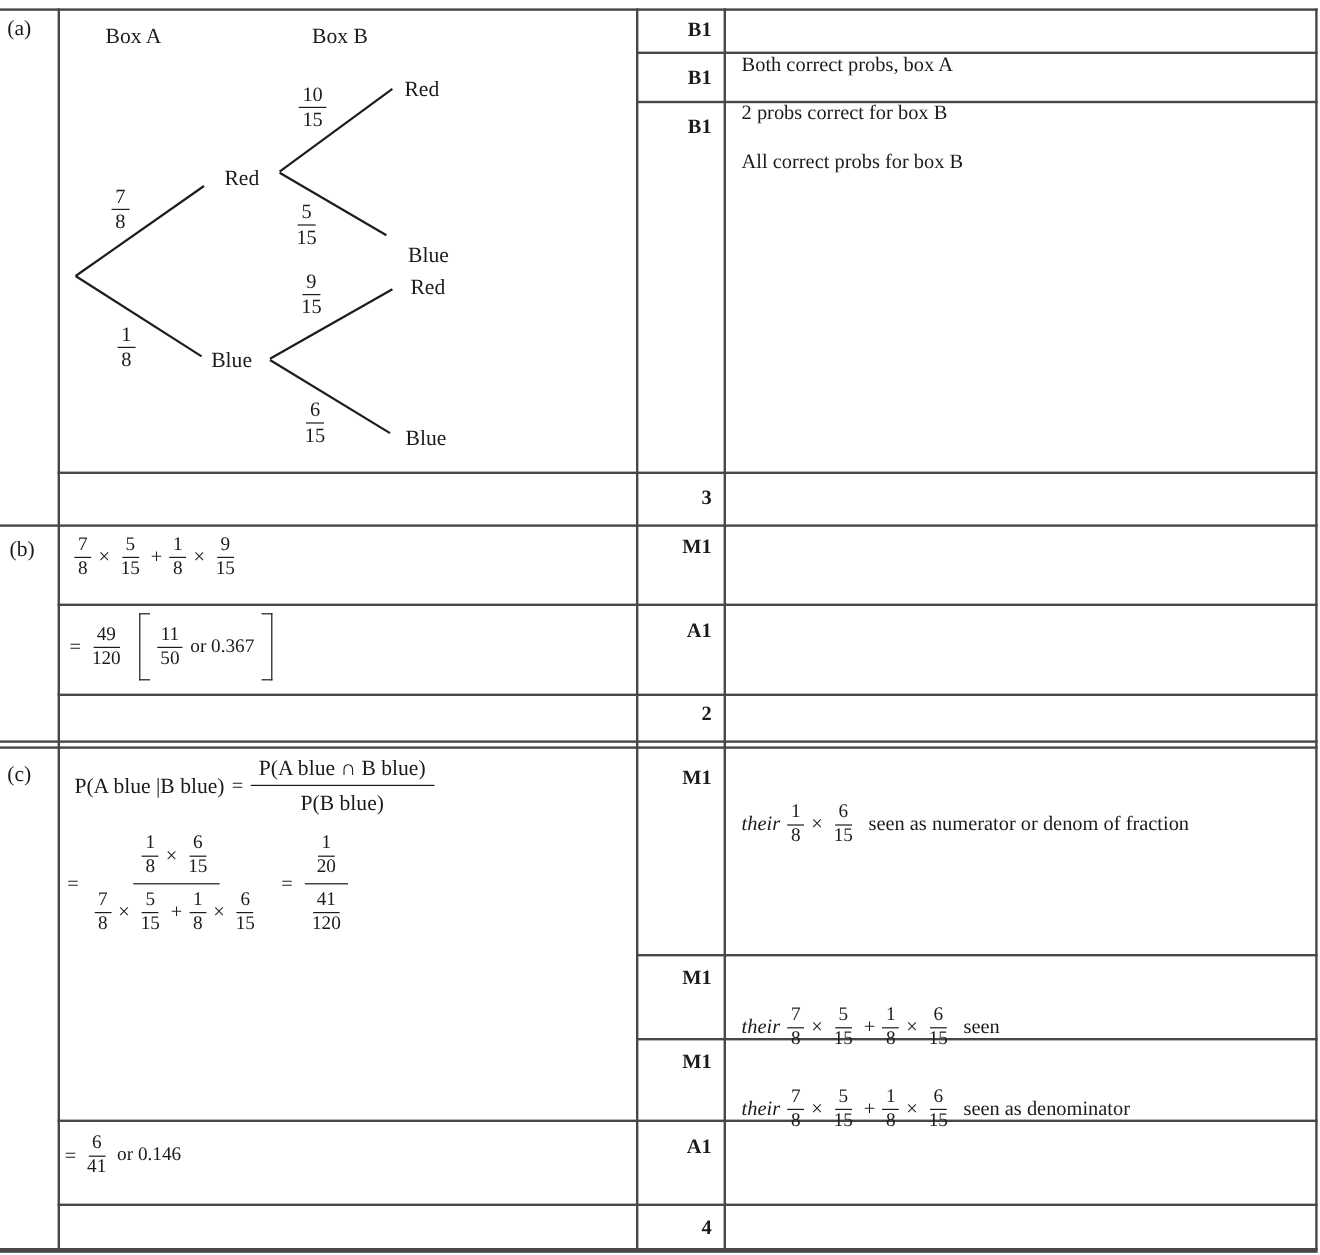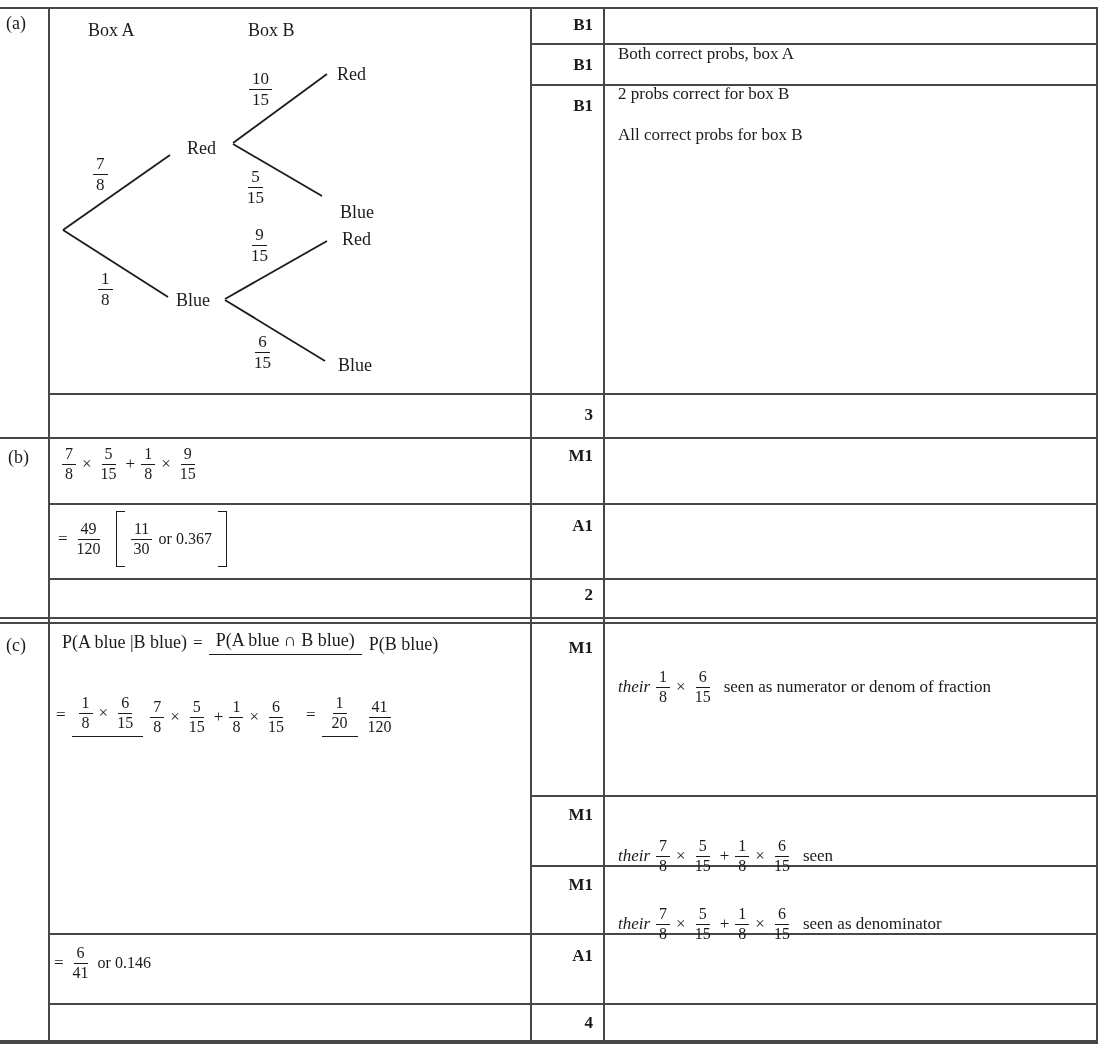--- a/index.html
+++ b/index.html
@@ -11,21 +11,21 @@
   .plabel{position:absolute;font-size:18px;}
   .tlabel{position:absolute;font-size:18px;white-space:nowrap;}
   .mark{position:absolute;left:530px;width:63px;text-align:right;font-weight:bold;font-size:17px;}
   .comment{position:absolute;left:618px;width:470px;font-size:17px;margin-top:29px;}
   .mrow{display:flex;align-items:center;gap:6px;white-space:nowrap;}
   .frac{display:inline-flex;flex-direction:column;align-items:center;
         font-size:16px;line-height:1.18;text-align:right;}
   .frac .fn{display:block;border-bottom:1.4px solid #1b1b1b;padding:0 3px;}
   .frac .fd{display:block;padding:0 3px;}
   .tfrac{position:absolute;font-size:17px;}
-  .cfrac{display:inline-flex;flex-direction:row;align-items:center;}
+  .cfrac{display:inline-flex;flex-direction:column;align-items:center;}
   .cnum{display:inline-flex;align-items:center;gap:6px;justify-content:center;
         padding:0 7px 3px;border-bottom:1.6px solid #1b1b1b;}
   .cden{display:inline-flex;align-items:center;gap:6px;justify-content:center;padding:4px 7px 0;}
   .op{font-size:17px;}
   .pt18{font-size:18px;white-space:nowrap;}
   .sqbr{width:8px;height:54px;border:1.8px solid #1b1b1b;flex:0 0 auto;}
   .sqbr.l{border-right:0;}
   .sqbr.r{border-left:0;}
   .it{font-style:italic;}
   .bd{font-weight:bold;}
@@ -62,21 +62,21 @@
   <div class="cell" style="left:48px;top:8px;width:562px;height:385px">
     <svg width="482" height="385" viewBox="0 0 482 385">
       <line x1="15" y1="222" x2="122" y2="147" stroke="#1c1c1c" stroke-width="1.8"></line>
       <line x1="15" y1="222" x2="120" y2="289" stroke="#1c1c1c" stroke-width="1.8"></line>
       <line x1="185" y1="135" x2="279" y2="66" stroke="#1c1c1c" stroke-width="1.8"></line>
       <line x1="185" y1="136" x2="274" y2="188" stroke="#1c1c1c" stroke-width="1.8"></line>
       <line x1="177" y1="291" x2="279" y2="233" stroke="#1c1c1c" stroke-width="1.8"></line>
       <line x1="177" y1="292" x2="277" y2="353" stroke="#1c1c1c" stroke-width="1.8"></line>
     </svg>
     <div class="tlabel" style="left:40px;top:12px">Box A</div>
-    <div class="tlabel" style="left:200px;top:12px">Box B</div>
+    <div class="tlabel" style="left:212px;top:12px">Box B</div>
 
     <div class="tlabel" style="left:139px;top:130px">Red</div>
     <div class="tlabel" style="left:128px;top:282px">Blue</div>
     <div class="tlabel" style="left:289px;top:56px">Red</div>
     <div class="tlabel" style="left:292px;top:194px">Blue</div>
     <div class="tlabel" style="left:294px;top:221px">Red</div>
     <div class="tlabel" style="left:290px;top:347px">Blue</div>
 
     <span class="frac tfrac" style="left:45px;top:146px">
       <span class="fn">7</span>
@@ -128,21 +128,21 @@
 
   <div class="cell mrow" style="left:58px;top:511px">
     <span class="op">=</span>
     <span class="frac">
         <span class="fn">49</span>
         <span class="fd">120</span>
       </span>
     <span class="sqbr l" style="margin-left:6px"></span>
     <span class="frac">
         <span class="fn">11</span>
-        <span class="fd">30</span>
+        <span class="fd">50</span>
       </span>
     <span>or 0.367</span>
     <span class="sqbr r"></span>
   </div>
 
   <div class="cell mrow" style="left:62px;top:630px">
     <span class="pt18">P(A blue |B blue)</span>
     <span class="op">=</span>
     <span class="cfrac">
       <span class="cnum pt18">P(A blue ∩ B blue)</span>

